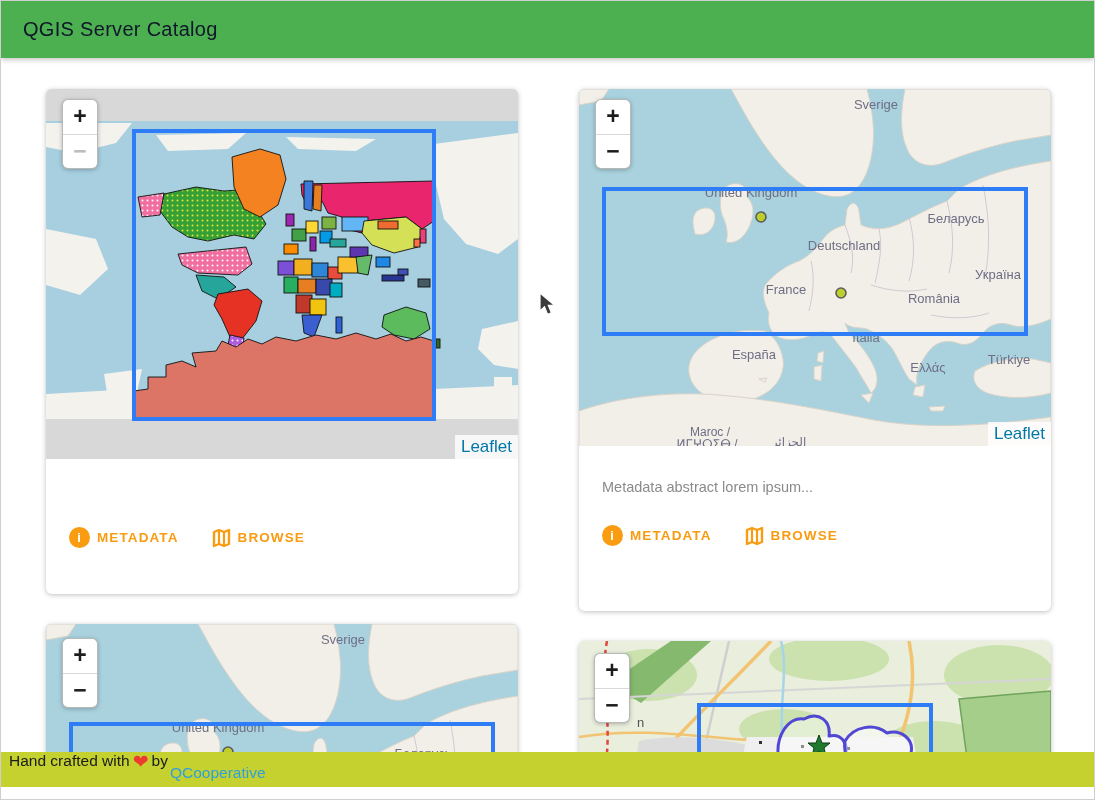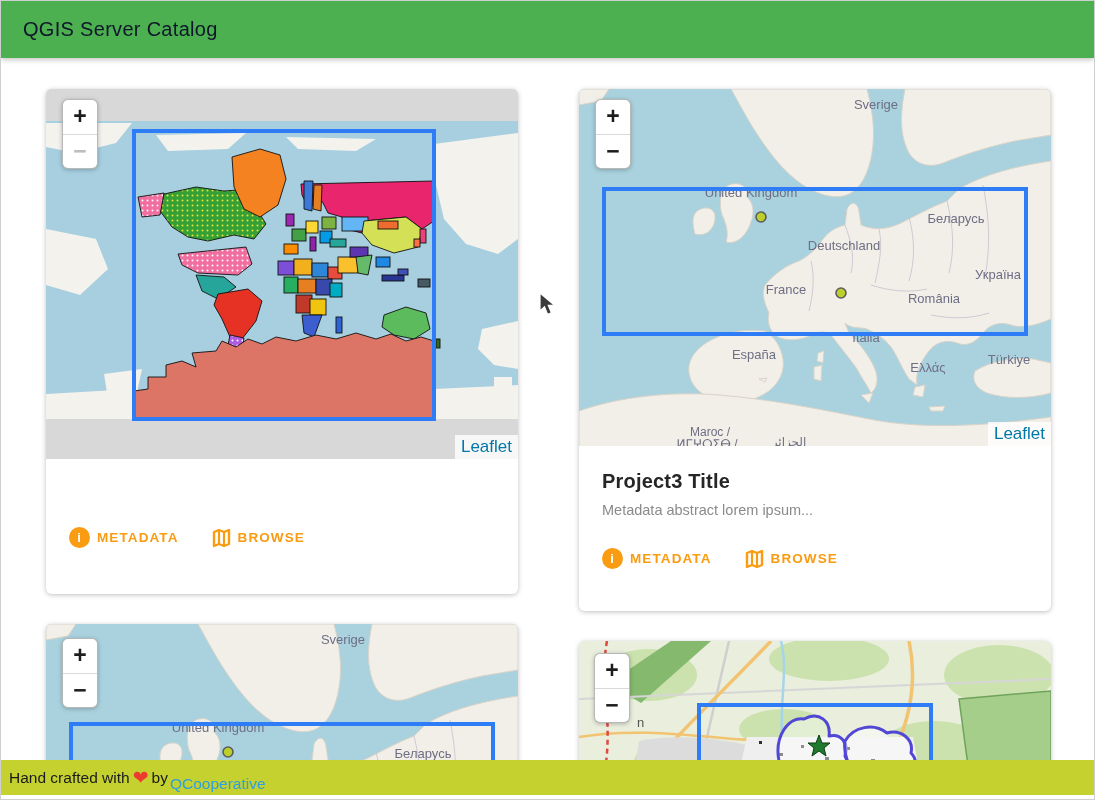--- a/index.html
+++ b/index.html
@@ -39,22 +39,22 @@
   .card-abstract{font-size:14.5px;color:#8a8a8a;margin-top:9px;}
   .actions{display:flex;align-items:center;gap:32px;}
   .card1 .actions{margin-top:42px;} .card2 .actions{margin-top:30px;}
   .act-btn{display:flex;align-items:center;gap:7px;background:none;border:none;cursor:pointer;
            color:var(--accent-orange);font-family:inherit;font-size:13.5px;font-weight:700;
            letter-spacing:1.1px;}
   .info-icon{width:21px;height:21px;border-radius:50%;background:var(--accent-orange);color:#fff;
              display:flex;align-items:center;justify-content:center;font-size:13px;font-weight:700;
              font-style:normal;}
   
-  .app-footer{position:absolute;left:0;right:0;bottom:4px;height:35px;background:var(--footer-bg);
-              display:flex;align-items:center;padding-left:8px;font-size:15.5px;color:#1b1b1b;
+  .app-footer{position:absolute;left:0;right:0;bottom:12px;height:35px;background:var(--footer-bg);
+              display:flex;align-items:flex-start;padding-left:8px;font-size:15.5px;color:#1b1b1b;
               z-index:40;}
   .app-footer .heart{color:var(--heart-red);font-size:19px;margin:0 3px;line-height:1;}
   .app-footer a{color:var(--link-teal);text-decoration:none;margin-left:2px;margin-top:12px;}
   .cursor{position:absolute;left:538px;top:291px;z-index:60;pointer-events:none;}
   .maplabel{fill:#6E6E85;font-family:"Liberation Sans",sans-serif;}
 </style>
 </head>
 <body>
 
 <div class="viewport">
@@ -245,21 +245,20 @@
               <circle cx="262" cy="204" r="5" fill="#BCCF2B" stroke="#5c5c5c" stroke-width="1.6"></circle>
             </g>
           </svg>
           <div class="zoom-ctl">
             <a class="zoom-btn">+</a>
             <a class="zoom-btn">−</a>
           </div>
           <a class="attribution">Leaflet</a>
         </div>
         <div class="card-body" style="padding-top:24px;">
-          <h2 class="card-title">Project3 Title</h2>
           <p class="card-abstract">Metadata abstract lorem ipsum...</p>
           <div class="actions">
             <button class="act-btn">
               <i class="info-icon">i</i>
               <span>METADATA</span>
             </button>
             <button class="act-btn">
               <svg width="20" height="20" viewBox="0 0 20 20">
                 <path d="M3,4 L8,2 L13,4 L18,2 V16 L13,18 L8,16 L3,18 Z" fill="#fff" stroke="#F99C12" stroke-width="2.4" stroke-linejoin="round"></path>
                 <path d="M8,2 V16 M13,4 V18" stroke="#F99C12" stroke-width="2.2"></path>

